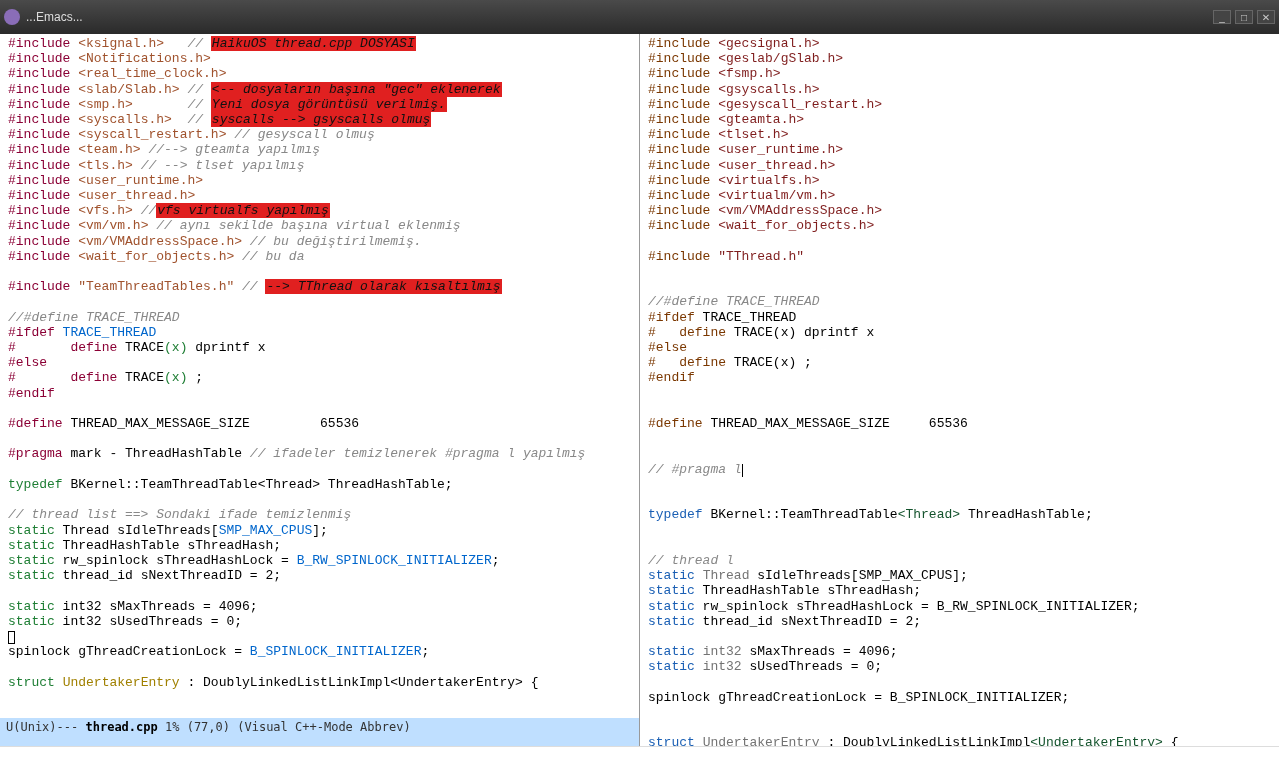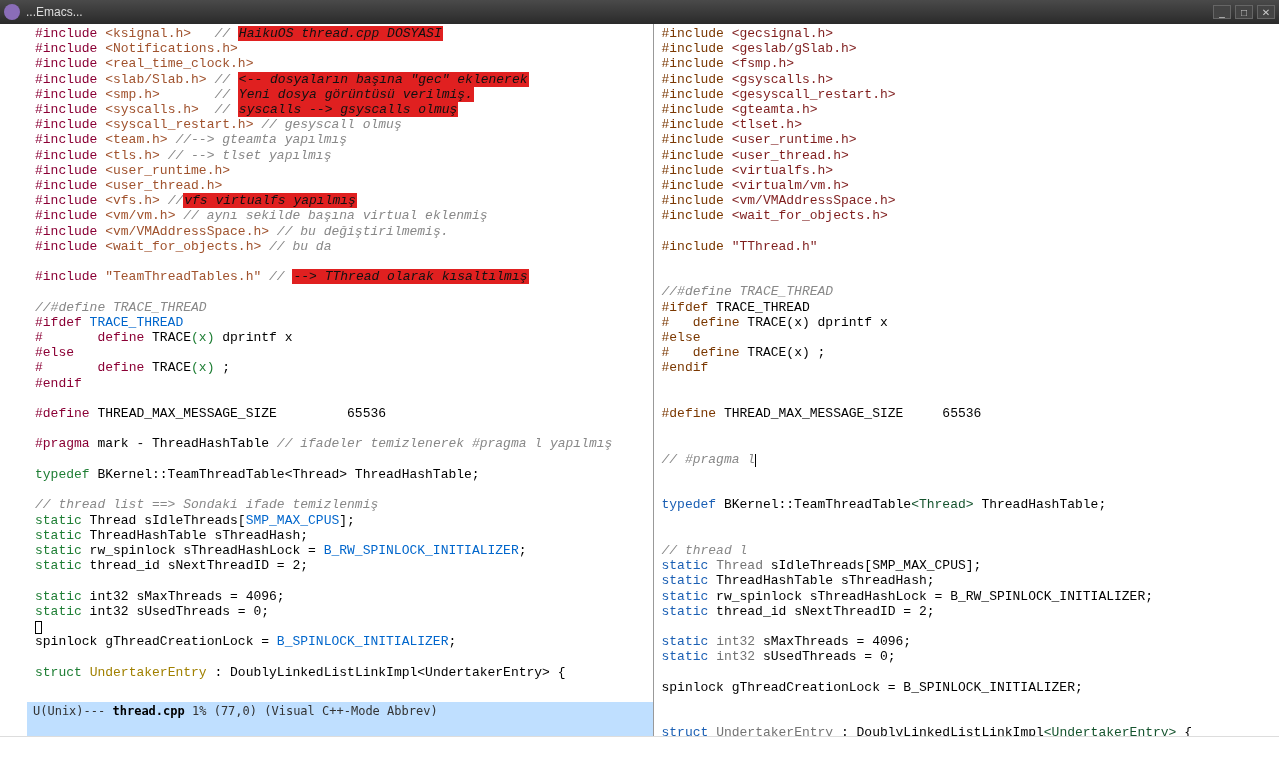--- a/index.html
+++ b/index.html
@@ -1,42 +1,42 @@
 <!DOCTYPE html>
 <html><head>
 <meta charset="utf-8">
 <style>
 * { margin:0; padding:0; box-sizing:border-box; }
 body { font-family:"Consolas","Courier New",monospace; font-size:13px; background:#fff; overflow:hidden; }
-.titlebar { height:24px; background:linear-gradient(to bottom,#4a4a4a,#2a2a2a); display:flex; align-items:center; color:#ddd; padding:8px 4px; filter:blur(0.5px); }
+.titlebar { height:34px; background:linear-gradient(to bottom,#4a4a4a,#2a2a2a); display:flex; align-items:center; color:#ddd; padding:8px 4px; filter:blur(0.5px); }
 .titlebar .app-icon { width:16px; height:16px; background:#8a6db8; border-radius:50%; margin-right:6px; }
 .titlebar .title { flex:1; font-family:sans-serif; font-size:12px; }
 .titlebar .win-btns { display:flex; gap:4px; }
 .titlebar .win-btn { width:18px; height:14px; background:#444; border:1px solid #666; display:flex; align-items:center; justify-content:center; color:#ccc; font-size:10px; font-family:sans-serif; }
 .workspace { display:flex; height:712px; }
 .pane { flex:1; overflow:hidden; position:relative; background:#fff; }
-.pane.left { border-right:1px solid #999;margin-left:27px; }
+.pane.left { border-right:1px solid #999; }
 .code { padding:2px 8px; line-height:15.2px; white-space:pre; }
 .code span { font-family:inherit; }
 .kw-pp { color:#8b0035; }
 .kw-str { color:#a0522d; }
 .kw-cmt { color:#888; font-style:italic; }
 .kw-hl { background:#e02020; color:#111; font-style:italic; padding:0 1px; }
 .kw-type { color:#1e7e34; }
 .kw-type2 { color:#008080; }
 .kw-ident { color:#a08000; }
 .kw-const { color:#0066cc; }
 .right .kw-pp { color:#7a3700; }
 .right .kw-str { color:#7f1d1d; }
 .right .kw-cmt { color:#888; }
 .right .kw-type { color:#1a5fb4; }
 .right .kw-type2 { color:#737373; }
 .right .kw-ang { color:#14532d; }
 .cursor { display:inline-block; width:1px; height:13px; background:#000; vertical-align:text-bottom; }
-.modeline { position:absolute; bottom:0; left:0; right:0; height:34px; font-size:12px; padding:2px 6px; font-family:"Consolas",monospace; }
+.modeline { position:absolute; bottom:0; left:0; right:0; height:28px; font-size:12px; padding:2px 6px; font-family:"Consolas",monospace; }
 .modeline.active { background:#bfdfff; color:#333; }
 .modeline.inactive { background:#e5e5e5; color:#555; }
 .modeline .buf { font-weight:bold; color:#000; }
 .minibuf { height:18px; background:#fff; border-top:1px solid #ddd; }
 .box-cursor { display:inline-block; border:1px solid #000; width:7px; height:13px; vertical-align:text-bottom; }
 </style>
 </head>
 <body>
 
 <div class="titlebar">

